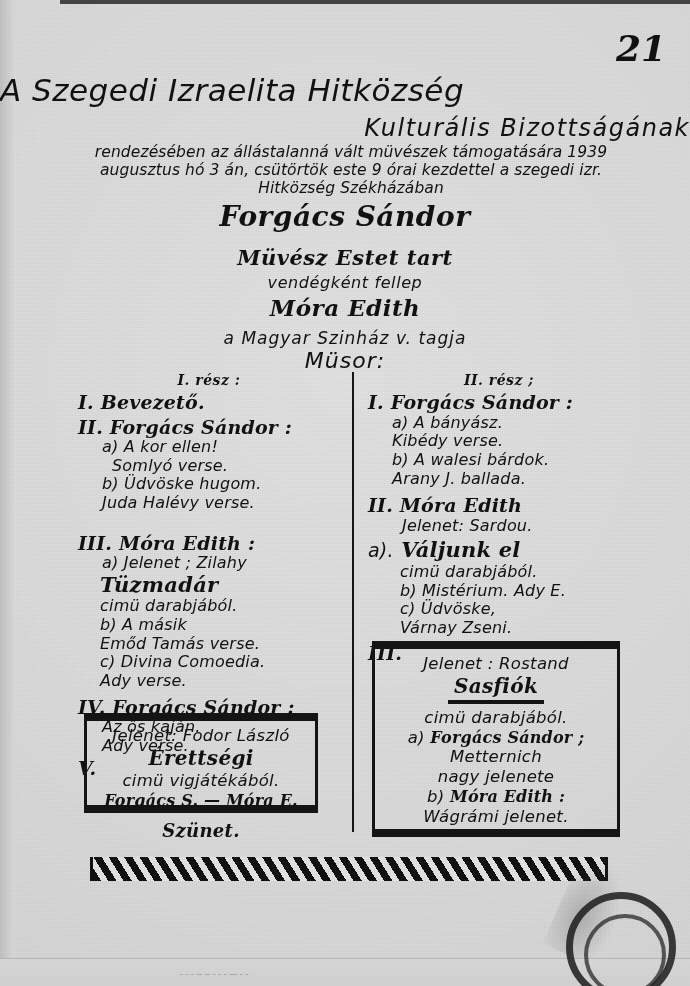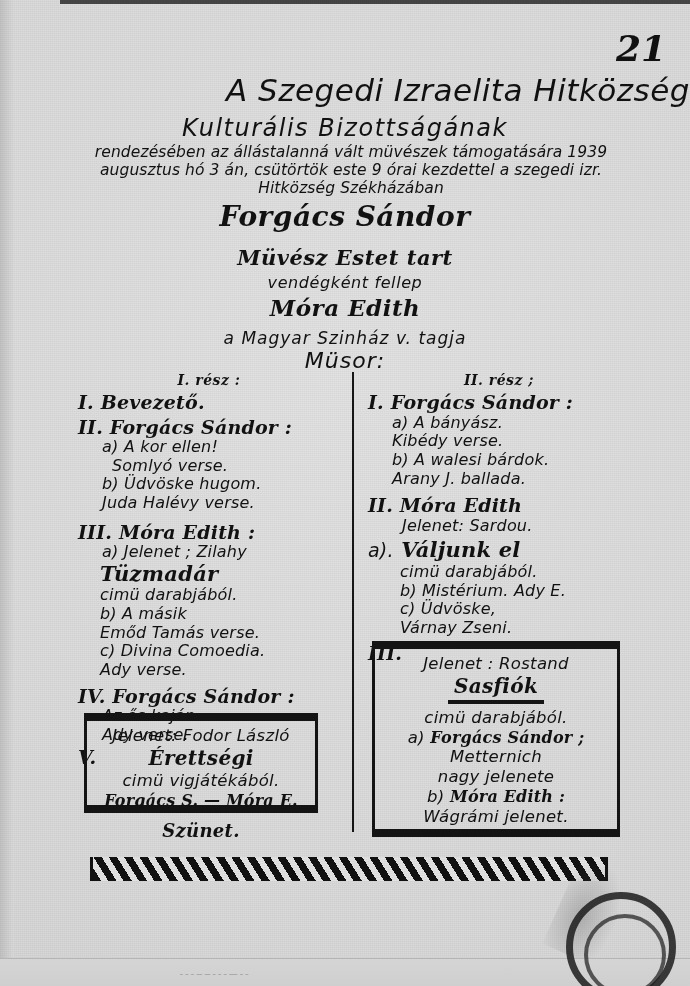--- a/index.html
+++ b/index.html
@@ -42,25 +42,25 @@
     background:radial-gradient(ellipse at 40% 60%, rgba(80,80,80,.30), rgba(150,150,150,0) 70%);
     transform:rotate(24deg);
   }
   
   #content{position:absolute;inset:0;color:#111;}
   .pageno{
     position:absolute;right:24px;top:30px;
     font-family:"DejaVu Serif", serif;font-weight:700;font-size:36px;line-height:1;
   }
   .hdr1{
-    position:absolute;left:0;right:0;top:72px;text-align:right;
+    position:absolute;left:0;right:0;top:72px;text-align:left;
     font-size:31px;letter-spacing:.5px;font-weight:400;
   }
   .hdr2{
-    position:absolute;left:0;right:0;top:114px;text-align:center;
+    position:absolute;left:0;right:0;top:114px;text-align:right;
     font-size:24px;letter-spacing:1.5px;
   }
   .blurb{
     position:absolute;left:60px;right:48px;top:143px;text-align:center;
     font-size:15.5px;line-height:1.17;letter-spacing:.1px;
   }
   .star{
     position:absolute;left:0;right:0;text-align:center;
     font-family:"DejaVu Serif", serif;font-weight:700;
   }
@@ -151,21 +151,21 @@
 
       <div class="item">
         <span class="rn">II.</span>
         <span>Forgács  Sándor :</span>
       </div>
       <div class="sub">a) A kor ellen!</div>
       <div class="sub" style="padding-left:34px">Somlyó verse.</div>
       <div class="sub">b) Üdvöske hugom.</div>
       <div class="sub">Juda Halévy verse.</div>
 
-      <div class="item" style="margin-top:8px">
+      <div class="item" style="margin-top:19px">
         <span class="rn">III.</span>
         <span>Móra  Edith :</span>
       </div>
       <div class="sub">a) Jelenet ; Zilahy</div>
       <div class="work">Tüzmadár</div>
       <div class="sub tight">cimü darabjából.</div>
       <div class="sub tight">b) A másik</div>
       <div class="sub tight">Emőd Tamás verse.</div>
       <div class="sub tight">c) Divina Comoedia.</div>
       <div class="sub tight">Ady verse.</div>

